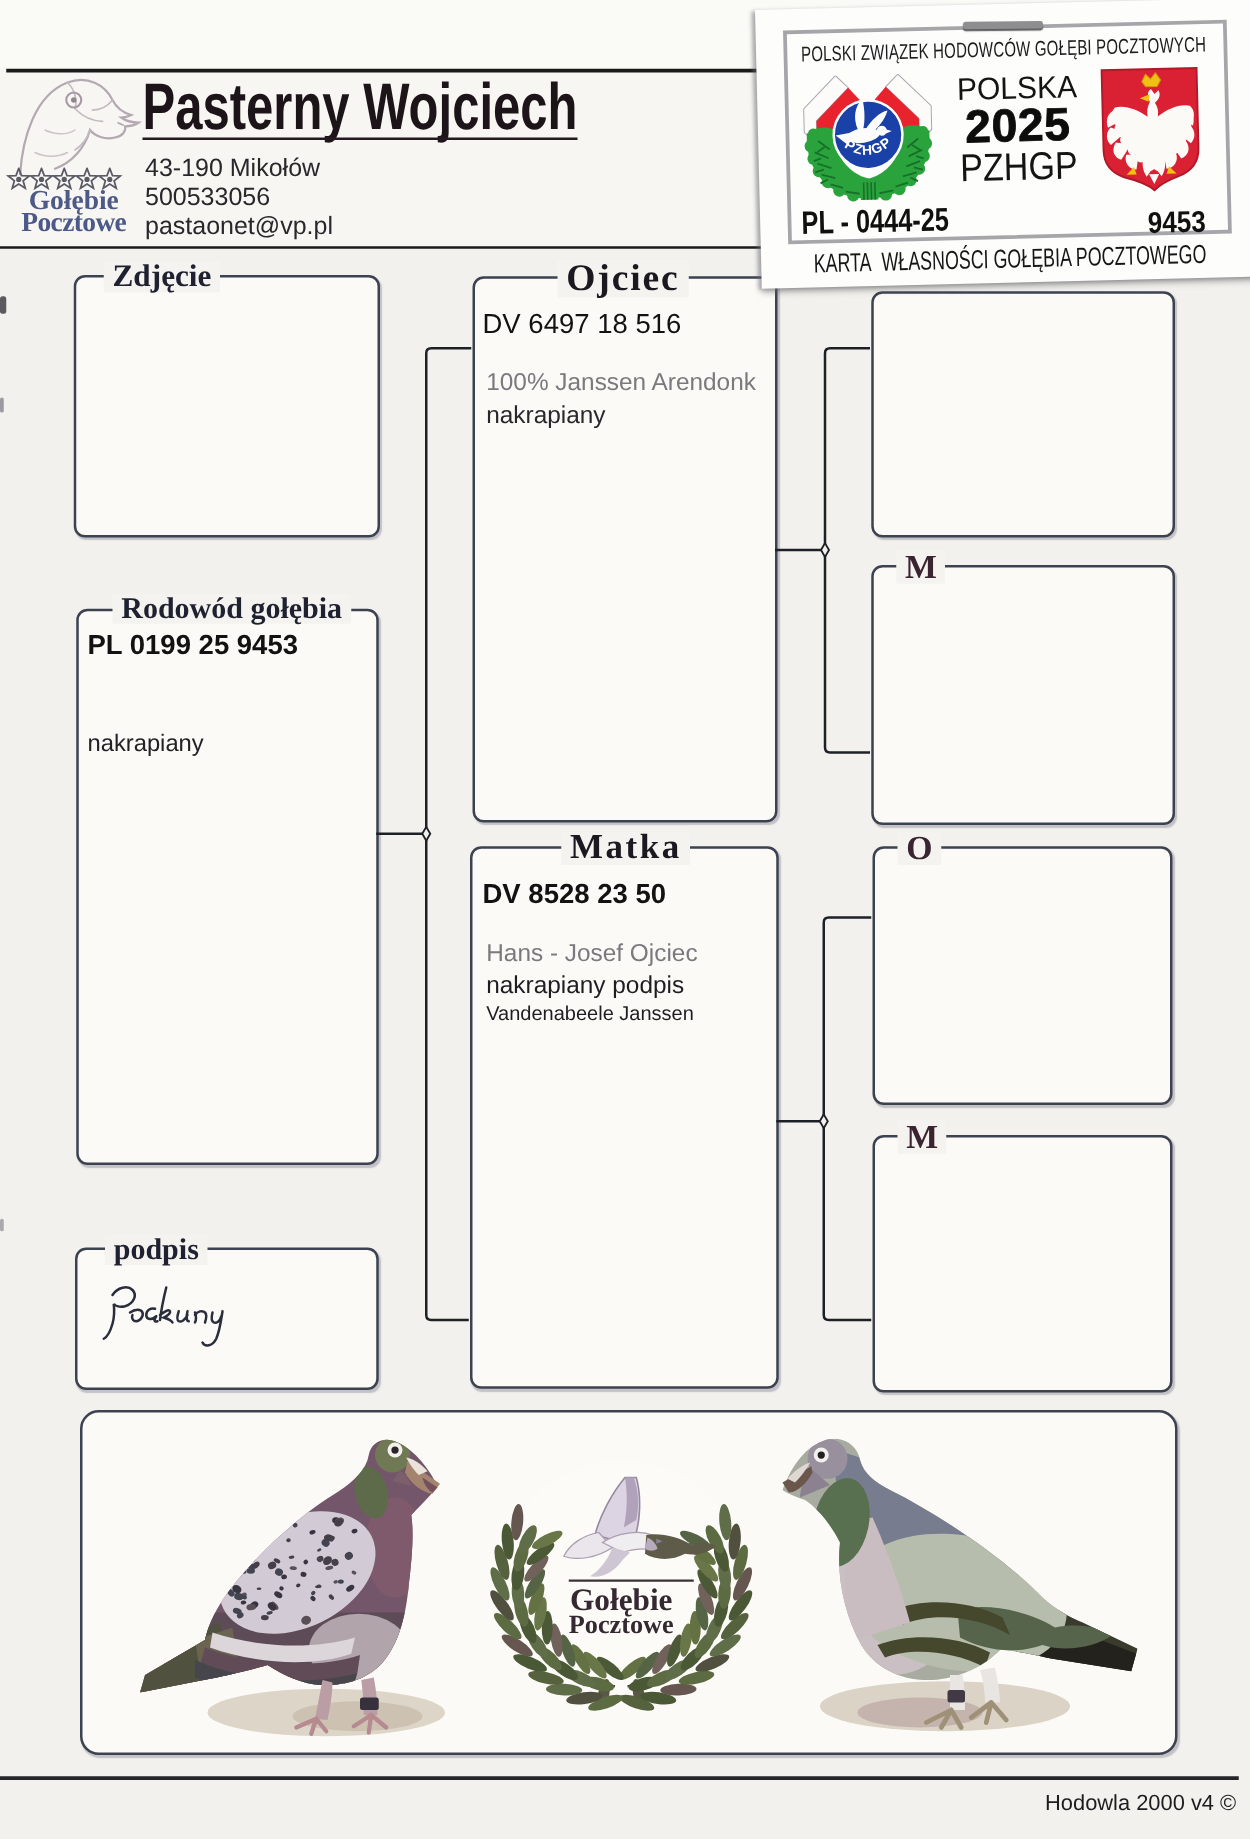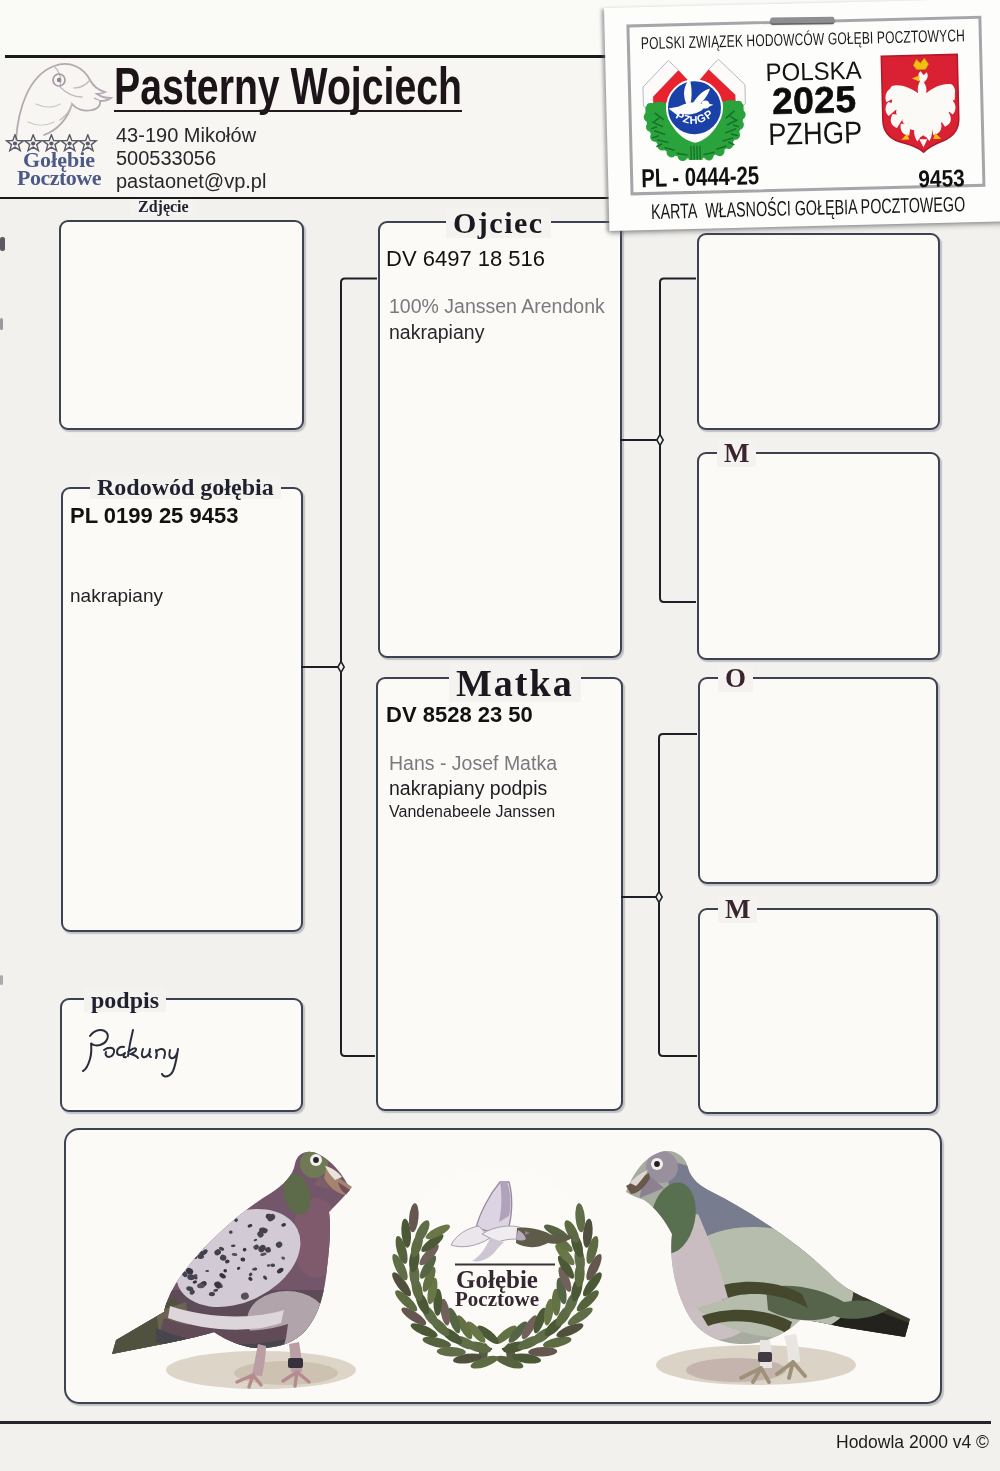--- a/index.html
+++ b/index.html
@@ -51,21 +51,21 @@
 <div class="abs" style="left:114px;top:59.5px;font-size:52.5px;line-height:52.5px;font-weight:bold;color:#1c1418;transform:scaleX(.747);transform-origin:0 0;white-space:nowrap;">Pasterny Wojciech</div>
 
 <div class="abs" style="left:114px;top:109.5px;width:348px;height:2.5px;background:#221a1e;"></div>
 
 <div class="abs" style="left:116px;top:124px;font-size:20px;color:#29272b;line-height:23px;">43-190 Mikołów<br>500533056<br>pastaonet@vp.pl</div>
 
 <div class="abs" style="left:0px;top:196.5px;width:610px;height:2.5px;background:#1a1a1a;"></div>
 
 <div class="box" style="left:59px;top:220px;width:241px;height:206px;"></div>
 
-<div class="lbl" style="left:83px;top:199px;font-size:16px;margin-left:48px;">Zdjęcie</div>
+<div class="lbl" style="left:83px;top:209px;font-size:25px;">Zdjęcie</div>
 
 <div class="box" style="left:61px;top:487px;width:238px;height:441px;"></div>
 
 <div class="lbl" style="left:90px;top:475px;font-size:24px;">Rodowód gołębia</div>
 
 <div class="abs" style="left:70px;top:503px;font-size:22px;font-weight:bold;color:#121212;">PL 0199 25 9453</div>
 
 <div class="abs" style="left:70px;top:585px;font-size:19px;color:#232126;">nakrapiany</div>
 
 <div class="box" style="left:60px;top:998px;width:239px;height:110px;"></div>
@@ -89,25 +89,25 @@
 <div class="lbl" style="left:446px;top:208px;font-size:30px;color:#1b1820;letter-spacing:1.5px;">Ojciec</div>
 
 <div class="abs" style="left:386px;top:246px;font-size:22px;font-weight:normal;color:#121212;">DV 6497 18 516</div>
 
 <div class="abs" style="left:389px;top:295px;font-size:19.5px;color:#7b797e;">100% Janssen Arendonk</div>
 
 <div class="abs" style="left:389px;top:321px;font-size:19.5px;color:#29272c;">nakrapiany</div>
 
 <div class="box" style="left:376px;top:677px;width:243px;height:430px;"></div>
 
-<div class="lbl" style="left:449px;top:664px;font-size:38px;color:#1b1820;letter-spacing:2px;">Matka</div>
+<div class="lbl" style="left:449px;top:664px;font-size:28px;color:#1b1820;letter-spacing:2px;">Matka</div>
 
 <div class="abs" style="left:386px;top:702px;font-size:22px;font-weight:bold;color:#121212;">DV 8528 23 50</div>
 
-<div class="abs" style="left:389px;top:752px;font-size:19.5px;color:#7b797e;">Hans - Josef Matka</div>
+<div class="abs" style="left:389px;top:752px;font-size:19.5px;color:#7b797e;">Hans - Josef Ojciec</div>
 
 <div class="abs" style="left:389px;top:777px;font-size:19.5px;color:#1f1d22;">nakrapiany podpis</div>
 
 <div class="abs" style="left:389px;top:803px;font-size:16px;color:#1f1d22;">Vandenabeele Janssen</div>
 
 <div class="box" style="left:697px;top:233px;width:239px;height:193px;"></div>
 
 <div class="box" style="left:697px;top:452px;width:239px;height:204px;"></div>
 
 <div class="lbl" style="left:717px;top:440px;font-size:27px;color:#3a2430;">M</div>

